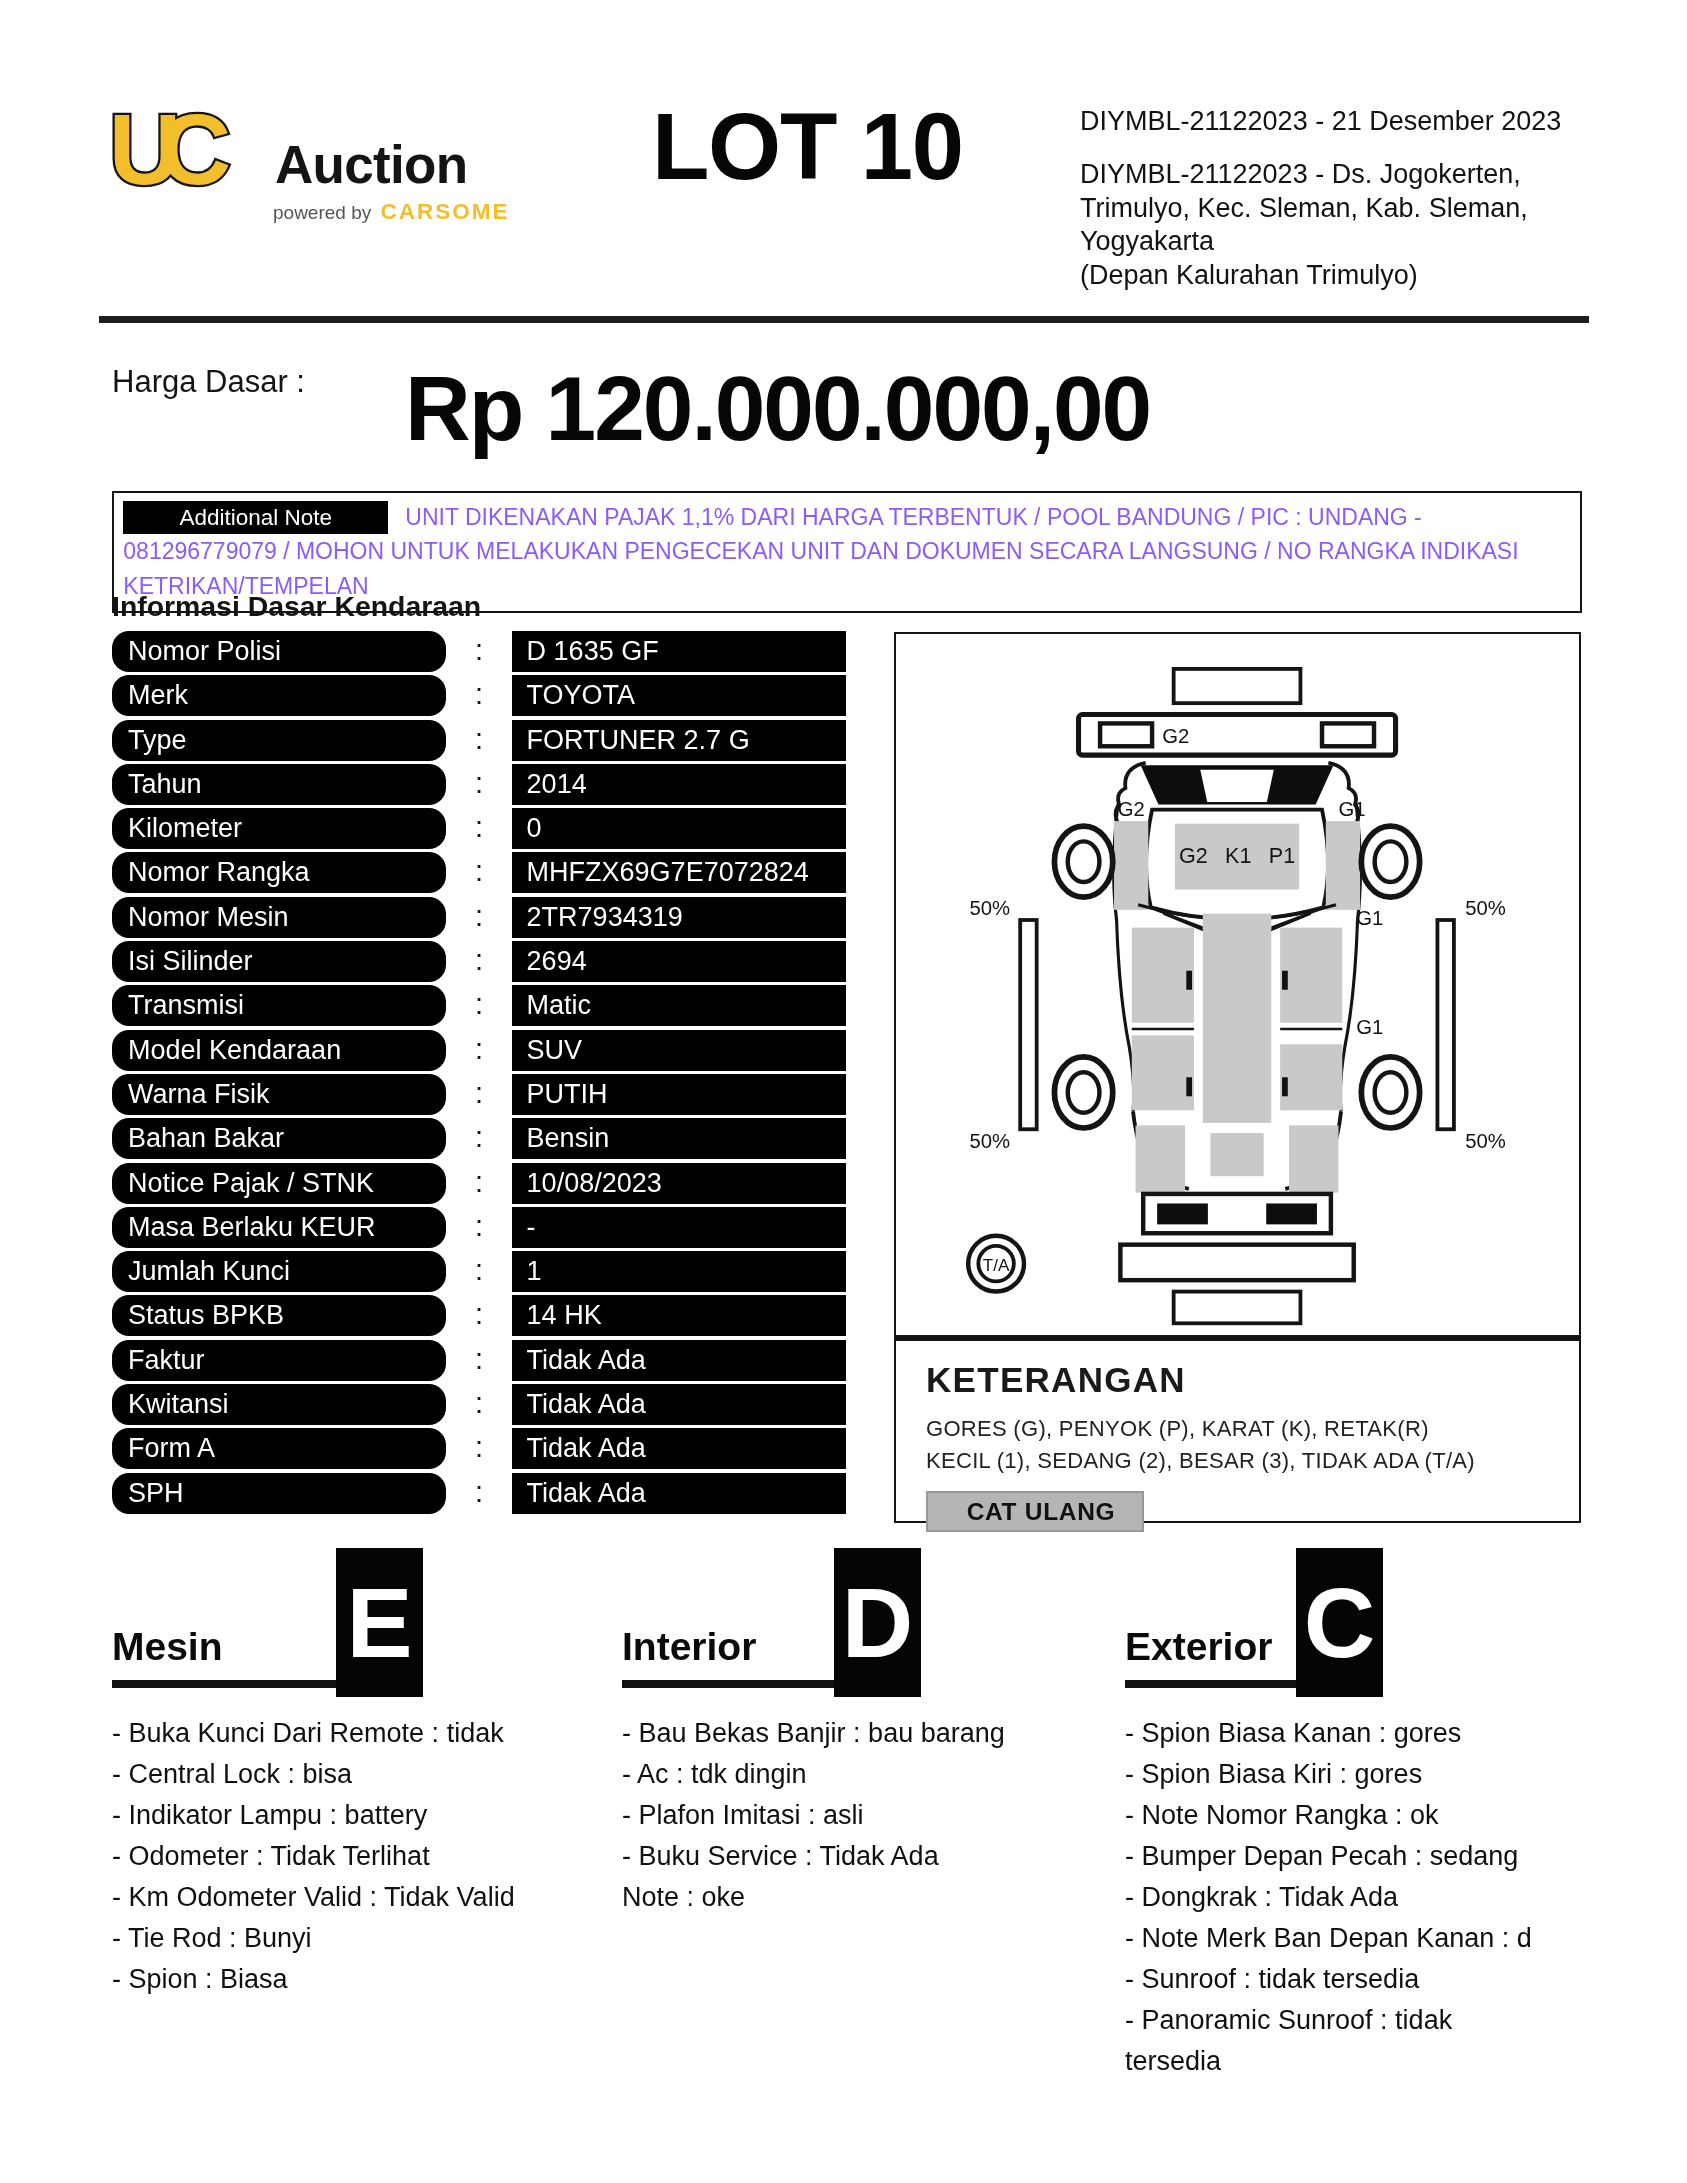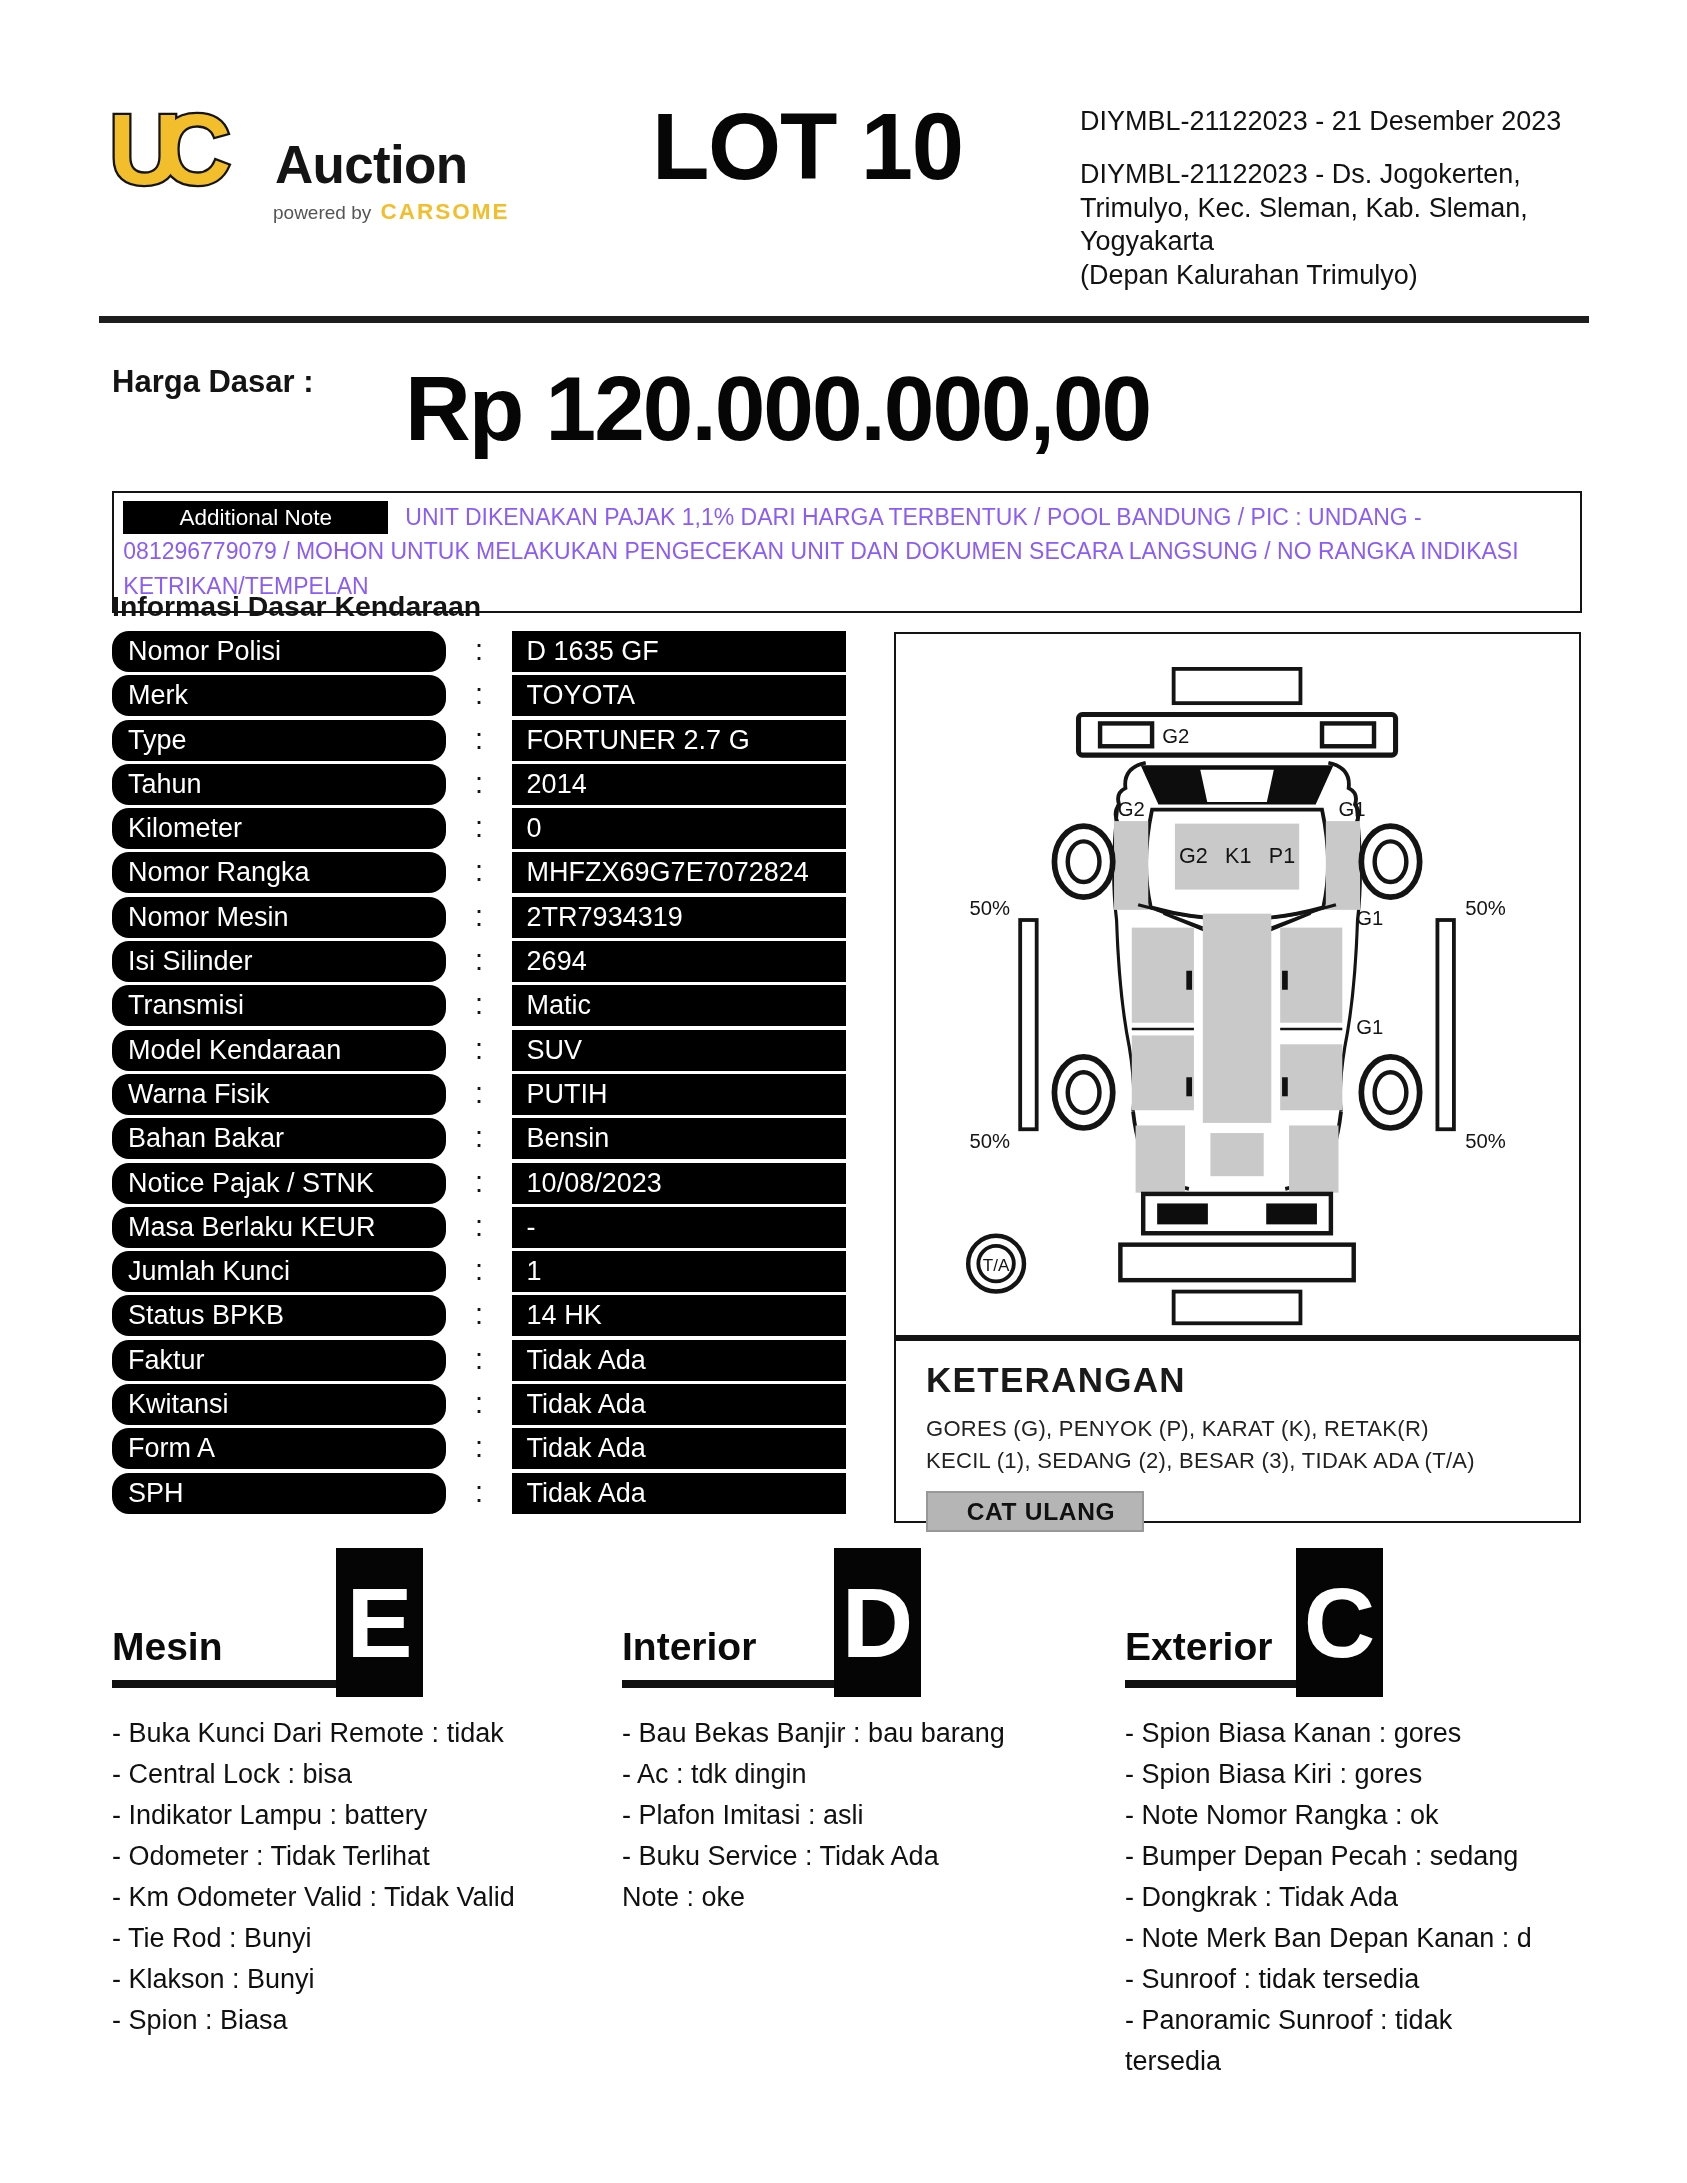--- a/index.html
+++ b/index.html
@@ -13,21 +13,21 @@
   .auction-word { font-size:53px; font-weight:800; color:#141414; letter-spacing:-0.7px; padding-bottom:9.3px; margin-left:4px; }
   .powered-row { margin-top:-5.3px; margin-left:167px; display:flex; align-items:baseline; gap:9.3px; }
   .powered-by { font-size:19px; color:#555; }
   .carsome { font-size:22.5px; font-weight:800; color:#F2BE2B; letter-spacing:2px; }
   .lot-title { position:absolute; left:652px; top:93px; font-size:94px; font-weight:800; letter-spacing:-1.3px; color:#060606; }
   .event-block { position:absolute; left:1080px; top:105px; width:529px; font-size:27px; line-height:1.24; color:#121212; }
   .event-p1 { margin-bottom:20px; }
   .header-rule { position:absolute; left:99px; top:316px; width:1490px; height:6.6px; background:#1e1e1e; }
 
   
-  .price-label { position:absolute; left:112px; top:364px; font-size:31px; font-weight:700;text-align:center; }
+  .price-label { position:absolute; left:112px; top:364px; font-size:31px; font-weight:400;text-align:center; }
   .price-value { position:absolute; left:405px; top:357px; font-size:91px; font-weight:700; letter-spacing:-2px; color:#060606; }
 
   
   .note-box { position:absolute; left:112px; top:491px; width:1470px; min-height:86px; border:2px solid #141414; padding:6.6px 10.6px 8px 9.3px; }
   .note-label { float:left; width:265px; height:33px; background:#000; color:#fff; font-size:22.5px; line-height:33px; text-align:center; margin-right:17px; margin-top:1.3px; }
   .note-text { font-size:23px; line-height:1.5; color:#8b5cf6; }
 
   
   .info-title { position:absolute; left:112px; top:590px; font-size:28.4px; font-weight:700; }
   .info-table { position:absolute; left:112px; top:631px; width:738px; }
@@ -306,21 +306,20 @@
       <div class="grade-box">E</div>
     </div>
     <div class="sec-list">
 
     <div class="li">- Buka Kunci Dari Remote : tidak</div>
         <div class="li">- Central Lock : bisa</div>
         <div class="li">- Indikator Lampu : battery</div>
         <div class="li">- Odometer : Tidak Terlihat</div>
         <div class="li">- Km Odometer Valid : Tidak Valid</div>
         <div class="li">- Tie Rod : Bunyi</div>
-        <div class="li">- Klakson : Bunyi</div>
         <div class="li">- Spion : Biasa</div>
       </div>
   </div>
 
   <div class="sec sec-interior">
     <div class="sec-head">
       <div class="sec-title">Interior</div>
       <div class="grade-box">D</div>
     </div>
     <div class="sec-list">

